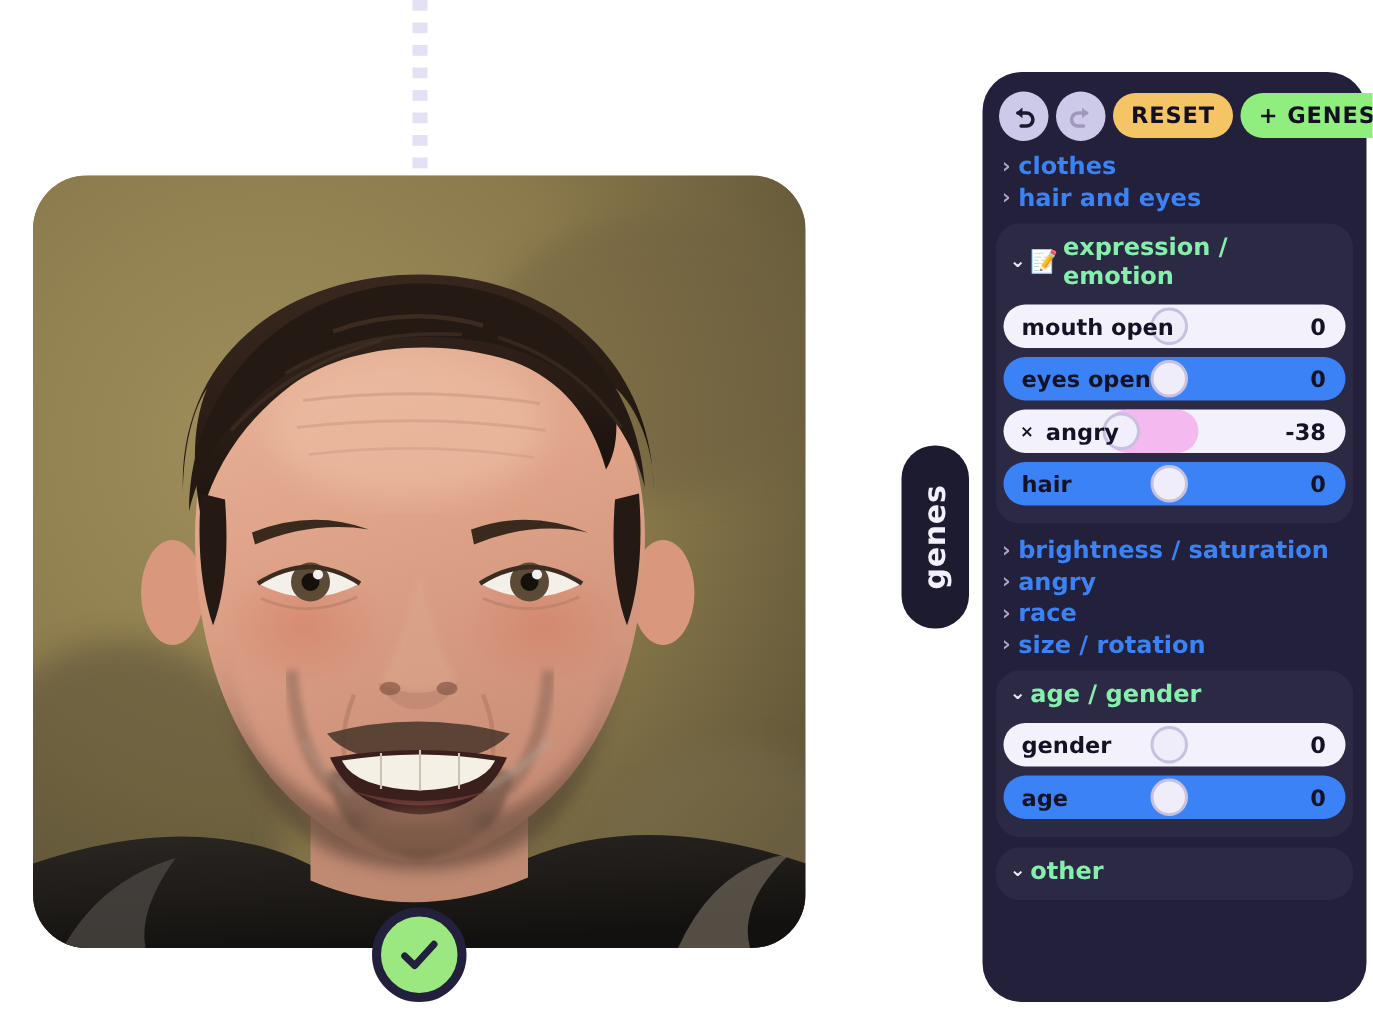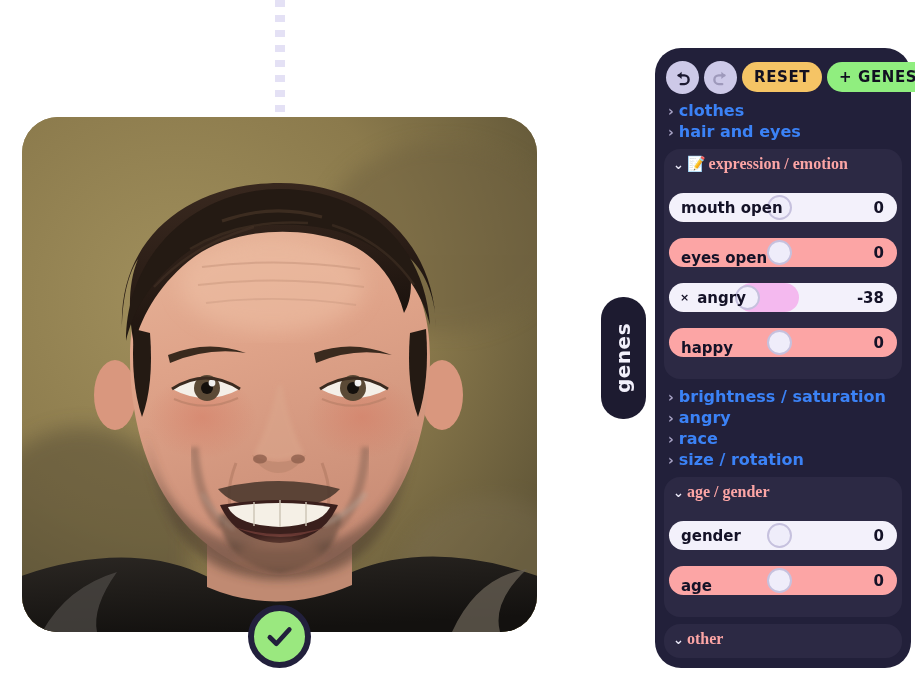--- a/index.html
+++ b/index.html
@@ -91,29 +91,29 @@
   .section{
     background:#2c2944;border-radius:16px;
     margin:7px 0;padding:4px 5px 6px 5px;
   }
   .section-header{
     display:flex;align-items:center;gap:3px;
     padding:2px 0 4px 4px;cursor:pointer;
   }
   .section-header .chevron{color:#eceafa;font-size:13px;font-weight:bold;line-height:1;}
   .section-header .emoji{font-size:15px;line-height:1;}
-  .section-header .section-title{color:#fca5a5;font-size:16px;font-weight:bold;font-family:Liberation Serif, serif;}
+  .section-header .section-title{color:#86efac;font-size:16px;font-weight:bold;}
 
   .slider-row{
     position:relative;height:29px;border-radius:15px;
-    margin:16px 0;overflow:hidden;
+    margin:6px 0;overflow:hidden;
     display:flex;align-items:center;cursor:pointer;
   }
   .slider-row.tint-a{background:#f3f1fb;}
-  .slider-row.tint-b{background:#fca5a5;align-items:flex-end;}
+  .slider-row.tint-b{background:#3b82f6;}
   .slider-row.tint-grad{background:linear-gradient(90deg,#c9c4e4 0%,#c9c4e4 38%,#ece9f8 60%,#ece9f8 100%);}
 
   .fill{
     position:absolute;top:0;height:100%;
     background:#f4b9ef;border-radius:15px;
   }
   .knob{
     position:absolute;top:2px;width:25px;height:25px;border-radius:50%;
     border:2px solid #c6c1de;background:#f1effb;box-sizing:border-box;
   }
@@ -349,21 +349,21 @@
         </div>
         <div class="slider-row tint-a">
           <div class="fill" style="left: 30%; width: 27%;"></div>
           <div class="knob" style="left: calc(30% - 2px);"></div>
           <span class="remove-x">×</span>
           <span class="slider-label">angry</span>
           <span class="slider-value">-38</span>
         </div>
         <div class="slider-row tint-b">
           <div class="knob knob-plain" style="left: calc(44% - 2px);"></div>
-          <span class="slider-label">happy</span>
+          <span class="slider-label">hair</span>
           <span class="slider-value">0</span>
         </div>
       </div>
   </div>
 
   <div id="collapsed-middle">
       <div class="collapsed-group">
         <span class="chevron">›</span>
         <span class="group-label">brightness / saturation</span>
       </div>

